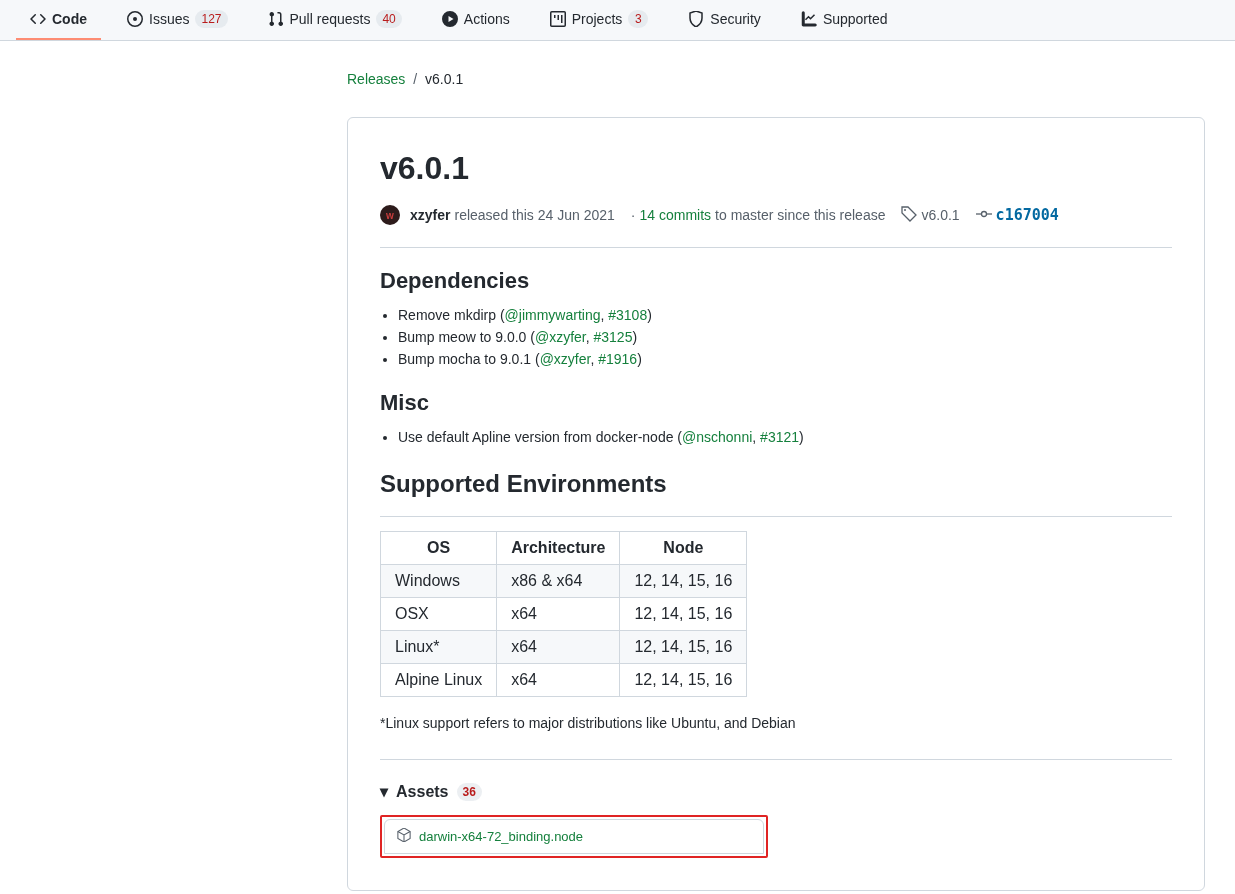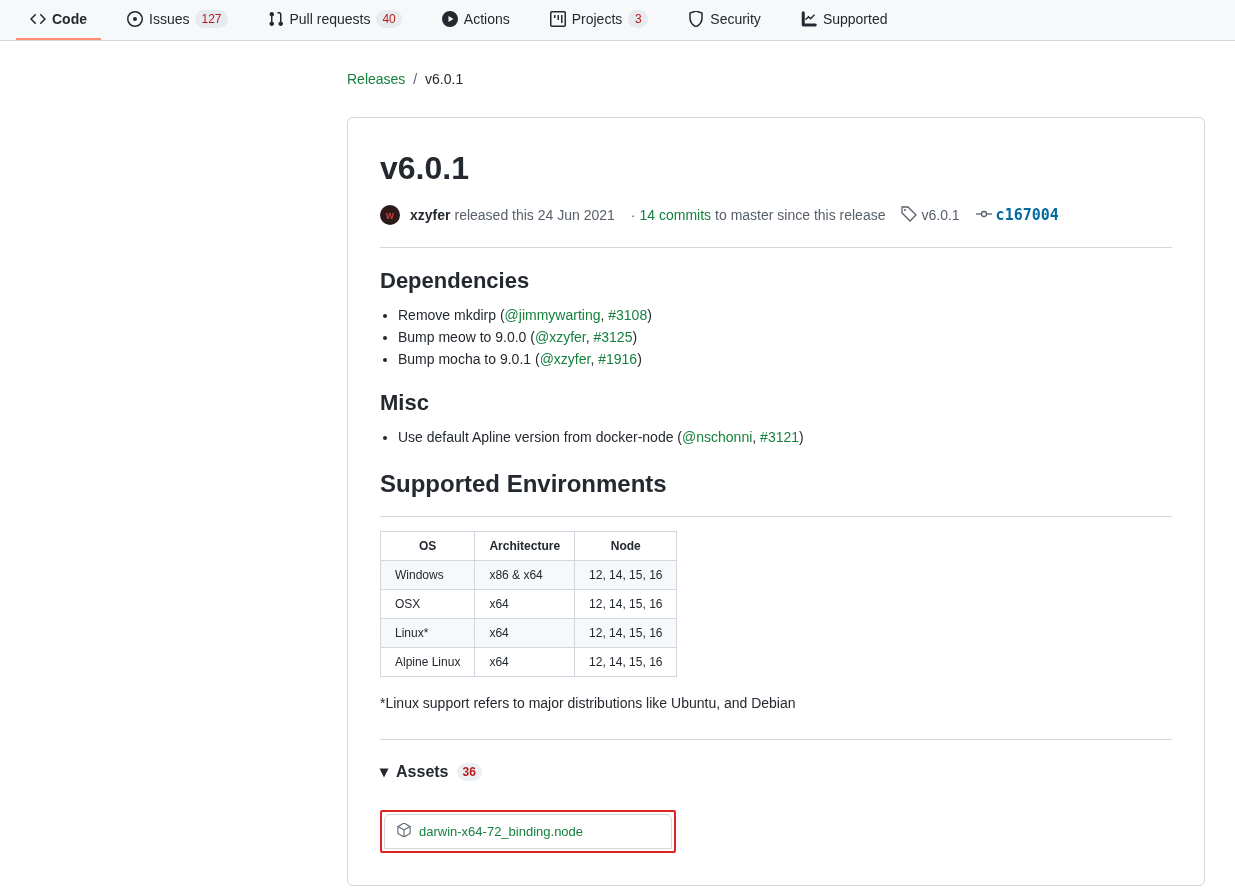--- a/index.html
+++ b/index.html
@@ -19,27 +19,27 @@
   .meta-row { display: flex; align-items: center; gap: 16px; color: #57606a; font-size: 14px; padding-bottom: 22px; border-bottom: 1px solid #d0d7de; flex-wrap: wrap; }
   .avatar { width: 20px; height: 20px; border-radius: 50%; background: #2d1b1b; display: inline-block; vertical-align: middle; margin-right: 6px; position: relative; }
   .avatar::after { content: "w"; color: #c93d3d; font-size:10px; position:absolute; left:50%; top:50%; transform:translate(-50%,-50%); font-weight:bold;}
   .meta-item { display: inline-flex; align-items: center; gap: 4px; }
   .tag-label { color: #57606a; }
   h2.section { font-size: 22px; font-weight: 600; margin-top: 20px; margin-bottom: 10px; }
   h2.supported { font-size: 24px; font-weight: 600; margin-top: 22px; margin-bottom: 4px; padding-bottom: 18px; border-bottom: 1px solid #d0d7de; }
   ul.bullets { list-style: disc; margin-left: 18px; }
   ul.bullets li { padding: 3px 0; }
   table.env { border-collapse: collapse; margin-top: 14px; }
-  table.env th, table.env td { border: 1px solid #d0d7de; padding: 7px 14px; text-align: left; font-size: 12px; }
+  table.env th, table.env td { border: 1px solid #d0d7de; padding: 7px 14px; text-align: left; font-size: 16px; }
   table.env th { text-align: center; font-weight:600; }
   table.env tr:nth-child(even) td { background: #f6f8fa; }
   .footnote { margin-top: 18px; }
   .assets-section { margin-top: 28px; padding-top: 22px; border-top: 1px solid #d0d7de; }
   .assets-header { display: flex; align-items: center; gap: 8px; font-size: 16px; font-weight: 600; cursor: pointer; }
-  .asset-row-wrap { border: 2px solid #e02424; border-radius: 2px; margin-top: 29px; padding: 0; width: 296px; }
+  .asset-row-wrap { border: 2px solid #e02424; border-radius: 2px; margin-top: 14px; padding: 0; width: 388px; }
   .asset-row { border: 1px solid #d0d7de; border-radius: 6px 6px 0 0; display:flex; align-items:center; gap:8px; padding: 8px 12px; font-size: 13px; margin:2px;}
   .mono { font-family: ui-monospace, SFMono-Regular, Menlo, monospace; font-size: 15px; color:#0369a1;font-weight:bold;}
   .author-link { color:#24292f; font-weight:600; }
   svg { fill: currentColor; }
 </style>
 </head>
 <body>
 
 <nav class="tabnav">
   <div class="tab selected">

